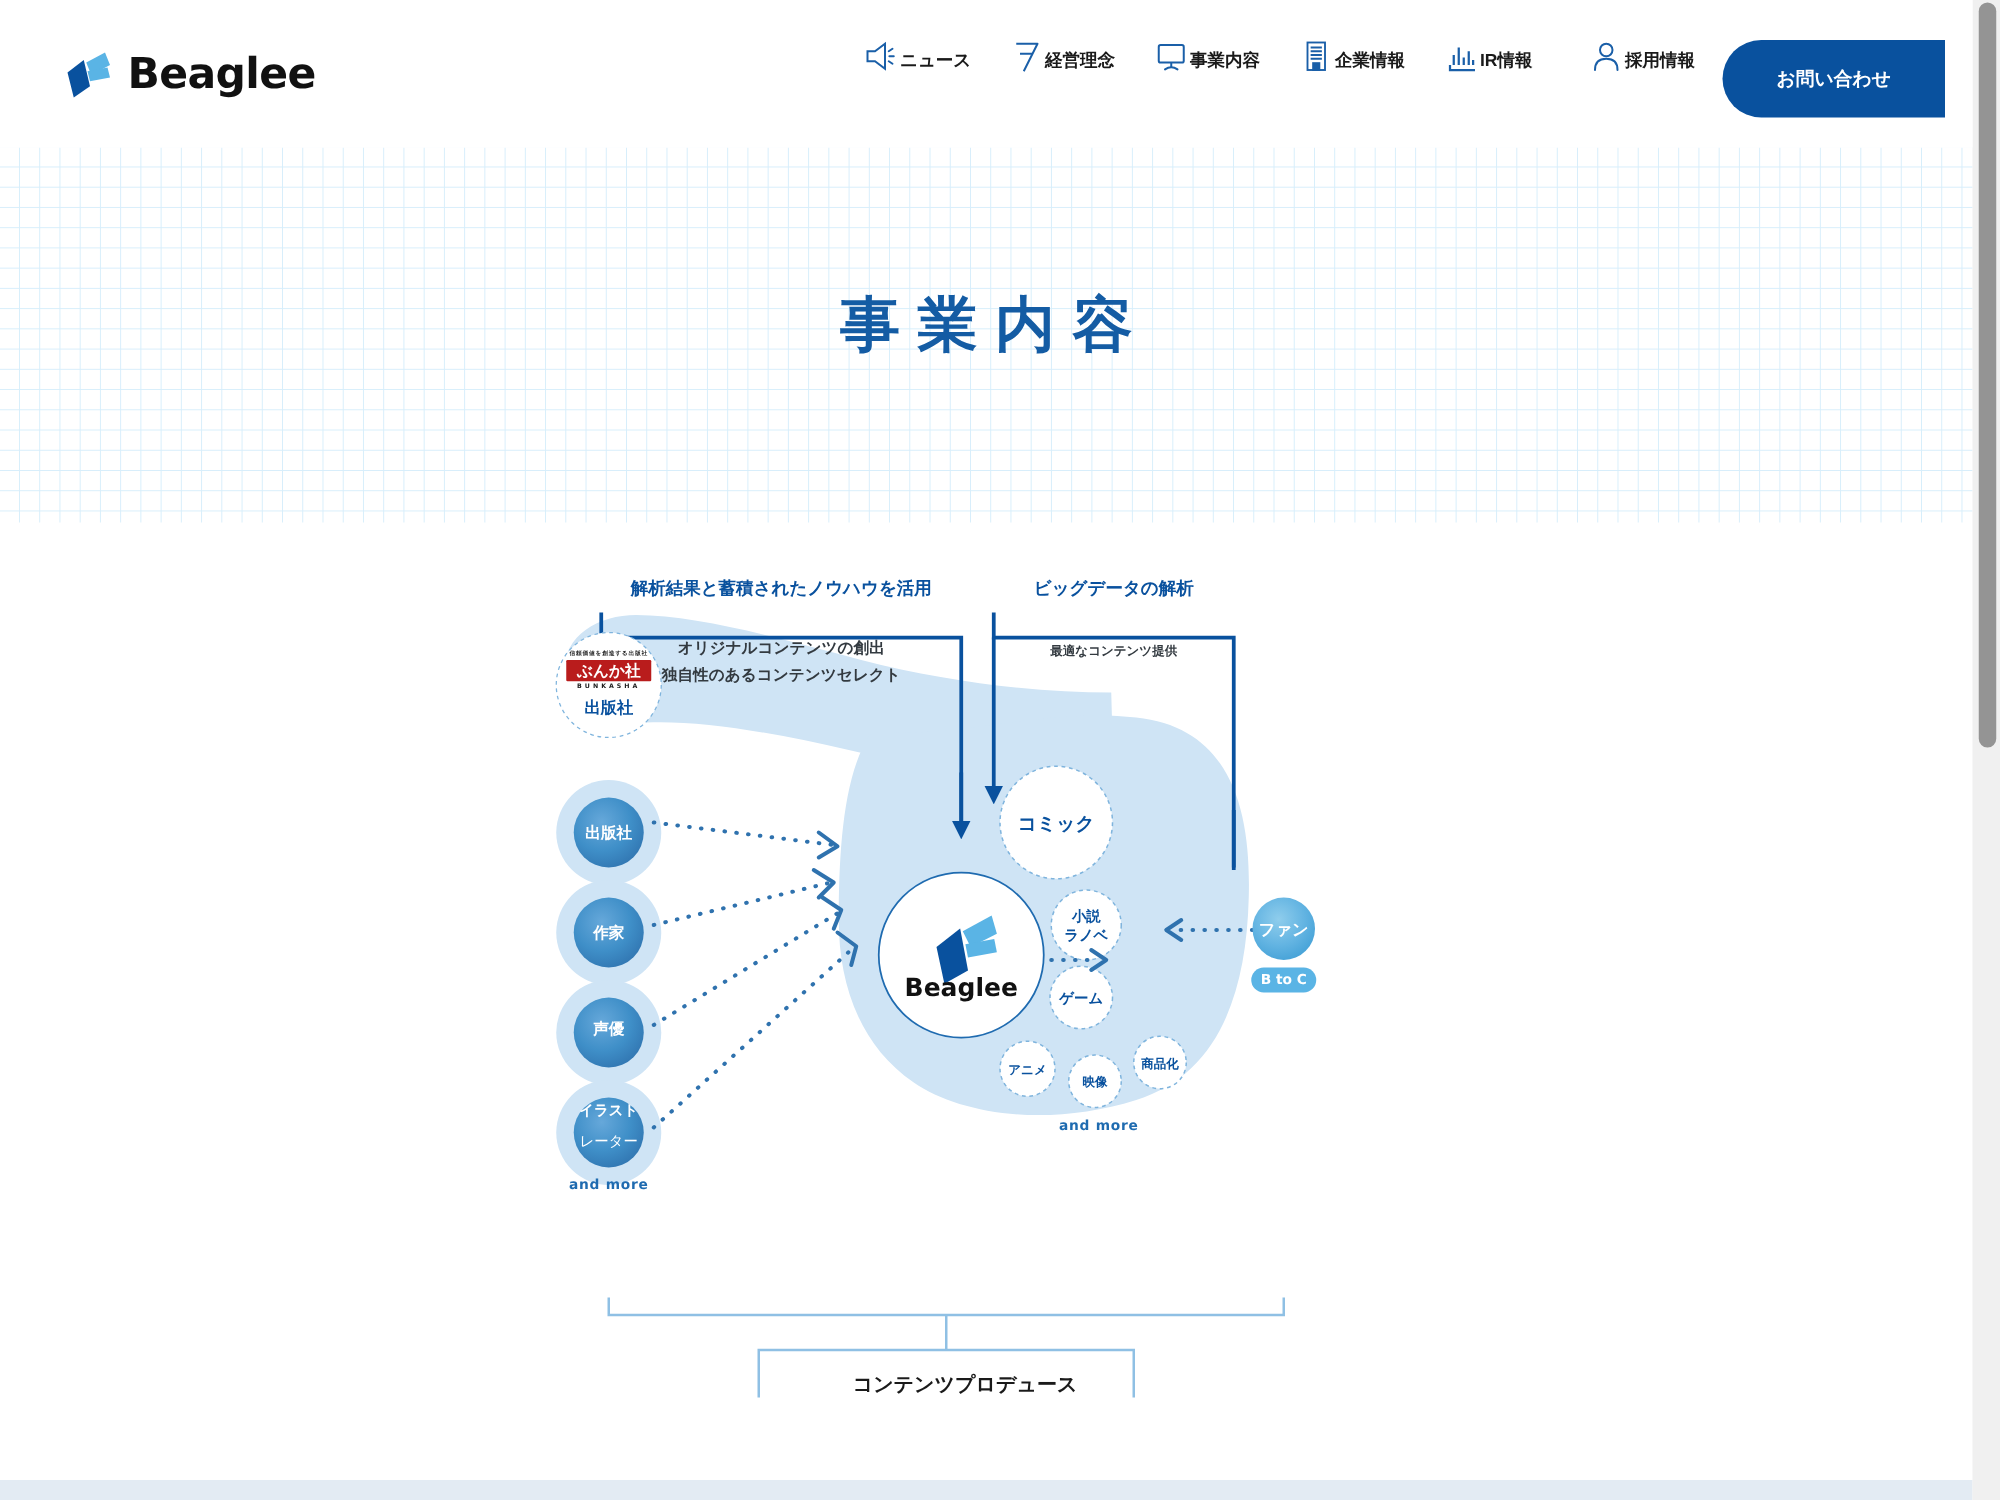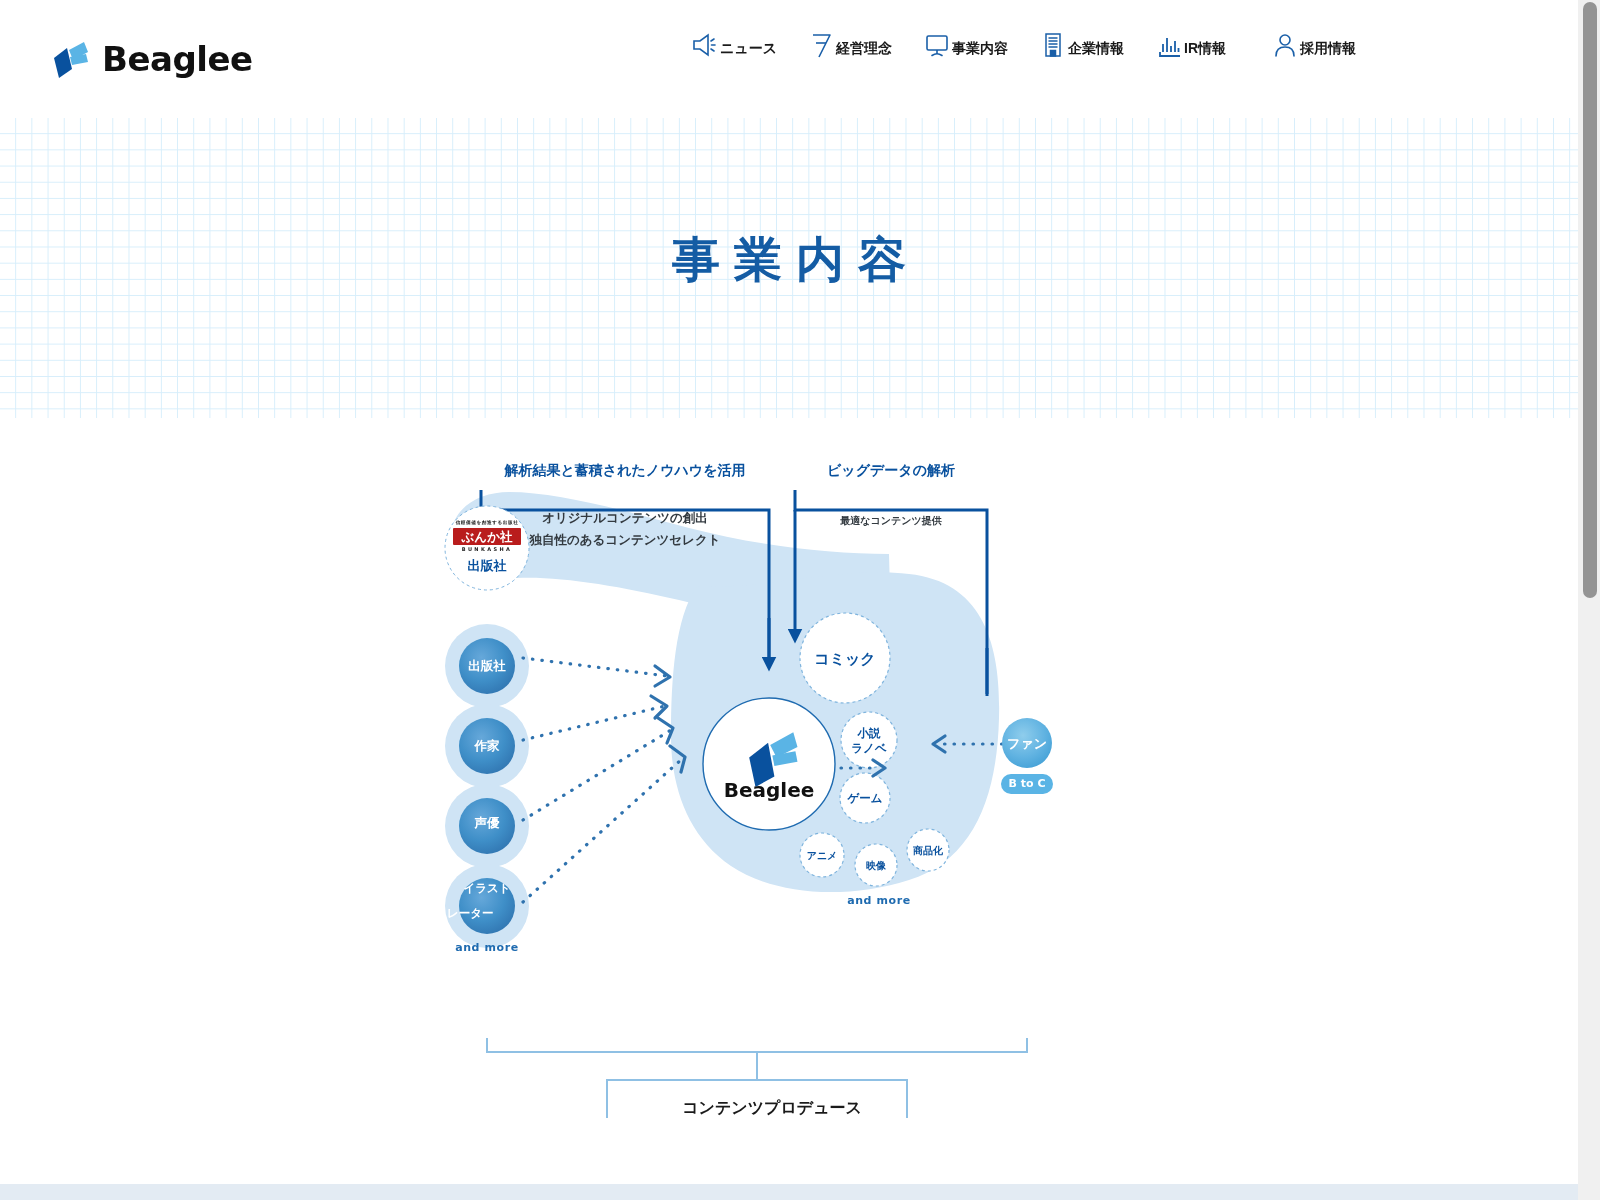--- a/index.html
+++ b/index.html
@@ -180,20 +180,21 @@
           <svg width="30" height="30" viewBox="0 0 30 30" fill="none" stroke="#1a5fa8" stroke-width="1.6">
             <circle cx="15" cy="10" r="5"></circle>
             <path d="M6 26 Q6 17 15 17 Q24 17 24 26" stroke-linecap="round"></path>
           </svg>
         </span>
         <span class="nav-label">採用情報</span>
       </a>
 
     </nav>
 
+    <button class="contact-btn">お問い合わせ</button>
   </div>
 
   <section class="hero">
     <h1 class="hero-title">事業内容</h1>
   </section>
 
   <section class="diagram-wrap">
     <svg class="diagram" width="700" height="650" viewBox="0 0 700 650">
 
       <defs>
@@ -340,21 +341,21 @@
       <span class="d-label" style="left:8px; top:52px; width:80px; text-align:center; font-size:4.6px; font-weight:700; color:#222; letter-spacing:0.6px;">信頼価値を創造する出版社</span>
       <span class="d-label" style="left:14px; top:60px; width:68px; height:17px; background:#b91c1c; border-radius:1px; color:#fff;
                    font-size:12.5px; font-weight:700; text-align:center; line-height:17px;">ぶんか社</span>
       <span class="d-label" style="left:12px; top:78px; width:72px; text-align:center; font-size:5px; font-weight:700; color:#222; letter-spacing:2.4px;">BUNKASHA</span>
       <span class="d-label" style="left:8px; top:89px; width:80px; text-align:center; font-size:13px; font-weight:700; color:#09519e;">出版社</span>
 
       <span class="d-label" style="left:8px; top:190px; width:80px; text-align:center; font-size:12.5px; font-weight:700; color:#ffffff;">出版社</span>
       <span class="d-label" style="left:8px; top:270px; width:80px; text-align:center; font-size:12.5px; font-weight:700; color:#ffffff;">作家</span>
       <span class="d-label" style="left:8px; top:347px; width:80px; text-align:center; font-size:12.5px; font-weight:700; color:#ffffff;">声優</span>
       <span class="d-label" style="left:8px; top:413px; width:80px; text-align:center; font-size:11.5px; font-weight:700; color:#ffffff;">イラスト</span>
-      <span class="d-label" style="left:8px; top:438px; width:80px; text-align:left; font-size:11.5px; font-weight:700; color:#ffffff;">レーター</span>
+      <span class="d-label" style="left:8px; top:438px; width:80px; text-align:center; font-size:11.5px; font-weight:400; color:#ffffff;">レーター</span>
       <span class="d-label" style="left:8px; top:473px; width:80px; text-align:center; font-size:11px; font-weight:700; color:#1f6bb0; letter-spacing:0.6px;">and more</span>
 
       <span class="d-label" style="left:270px; top:310px; width:120px; text-align:center; font-size:20px; font-weight:700; color:#111; font-family:'DejaVu Sans',sans-serif;">Beaglee</span>
 
       <span class="d-label" style="left:356px; top:182px; width:100px; text-align:center; font-size:15px; font-weight:700; color:#09519e;">コミック</span>
       <span class="d-label" style="left:395px; top:258px; width:70px; text-align:center; font-size:11.5px; font-weight:700; color:#09519e;">小説</span>
       <span class="d-label" style="left:395px; top:273px; width:70px; text-align:center; font-size:11.5px; font-weight:700; color:#09519e;">ラノベ</span>
       <span class="d-label" style="left:391px; top:323px; width:70px; text-align:center; font-size:11.5px; font-weight:700; color:#09519e;">ゲーム</span>
       <span class="d-label" style="left:353px; top:381px; width:60px; text-align:center; font-size:10px; font-weight:700; color:#09519e;">アニメ</span>
       <span class="d-label" style="left:409px; top:391px; width:56px; text-align:center; font-size:10px; font-weight:700; color:#09519e;">映像</span>

